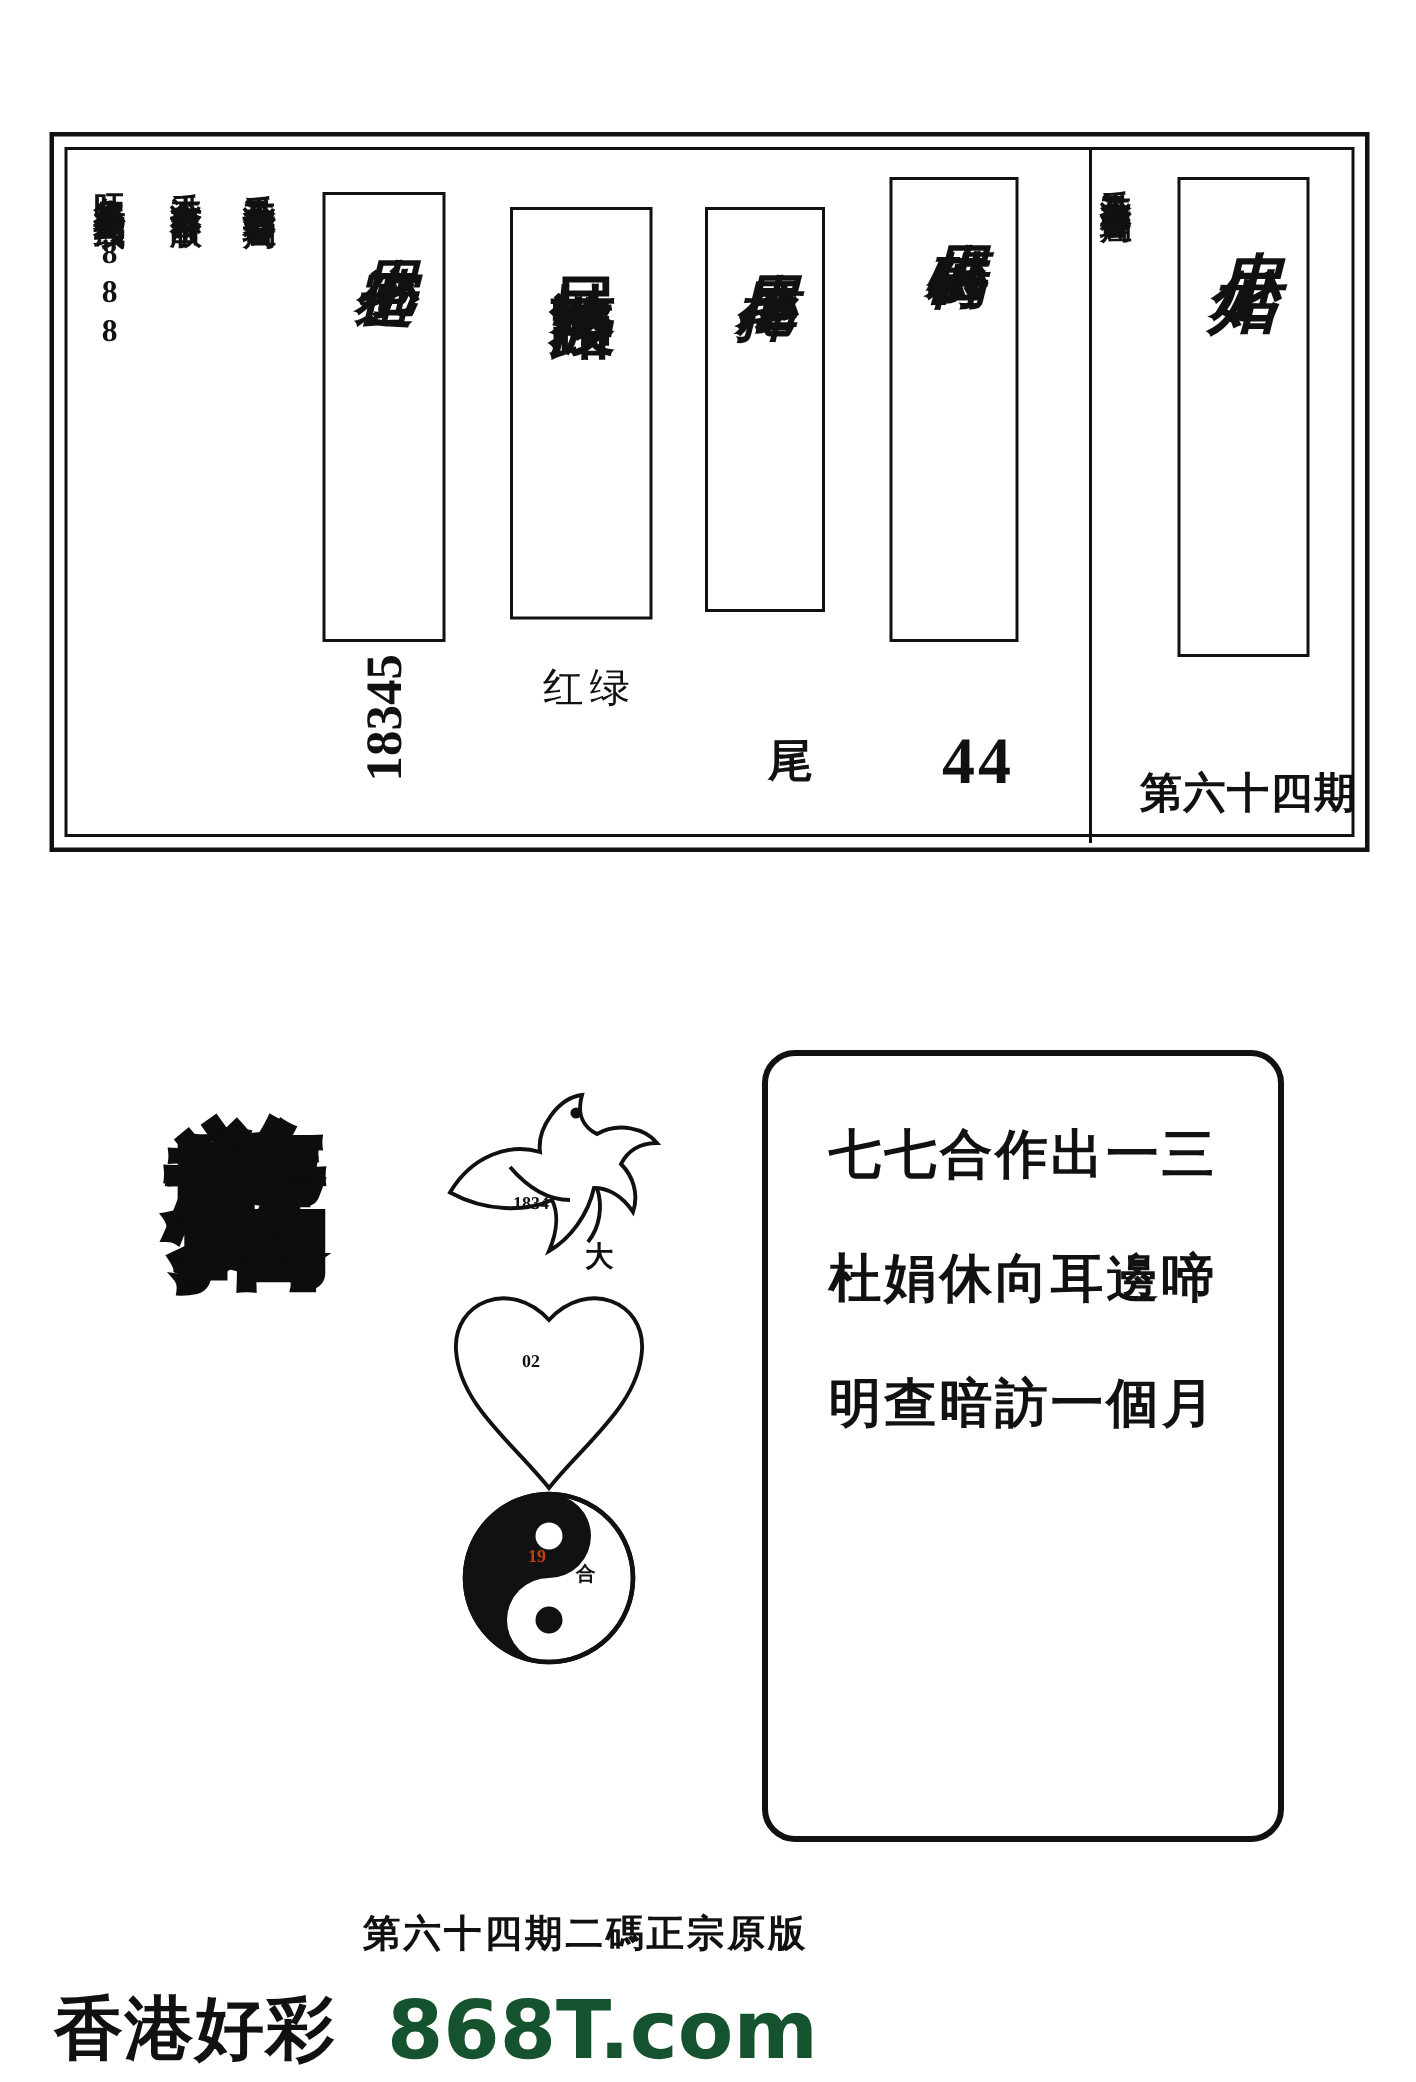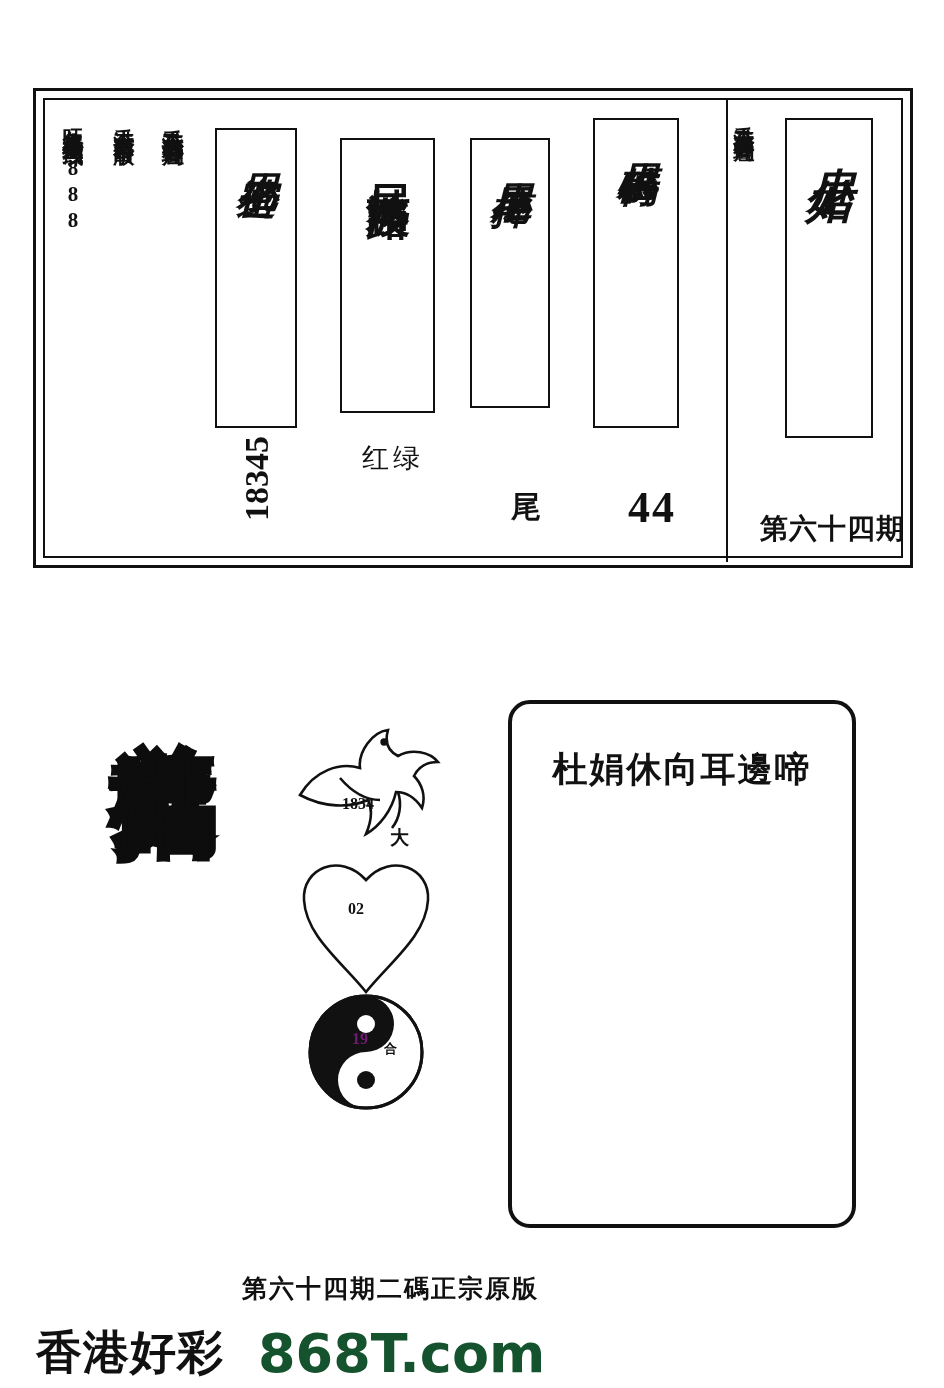--- a/index.html
+++ b/index.html
@@ -185,28 +185,28 @@
   
   .icon-col {
     position: absolute;
     left: 280px;
     top: 700px;
     width: 190px;
     height: 420px;
   }
   .icon-num {
     position: absolute;
-    font-size: 16px;
+    font-size: 12px;
     font-weight: bold;
     font-family: "Liberation Serif", serif;
   }
   .dove-num { left: 62px; top: 95px; }
   .dove-sub { left: 110px; top: 125px; font-size: 19px; }
   .heart-num { left: 68px; top: 200px; }
-  .yy-num { left: 72px; top: 330px; color:#701a75; }
+  .yy-num { left: 72px; top: 330px; color:#c2410c; }
   .yy-sub { left: 104px; top: 340px; font-size: 13px; color:#111; }
 
   
   .poem-box {
     position: absolute;
     left: 508px;
     top: 700px;
     width: 348px;
     height: 528px;
     border: 4px solid #111;
@@ -333,21 +333,23 @@
     </g>
   </svg>
   <div class="icon-num dove-num">1834</div>
   <div class="icon-num dove-sub">大</div>
   <div class="icon-num heart-num">02</div>
   <div class="icon-num yy-num">19</div>
   <div class="icon-num yy-sub">合</div>
 </div>
 
 <div class="poem-box">
+  <div class="poem-line">七七合作出一三</div>
   <div class="poem-line">杜娟休向耳邊啼</div>
+  <div class="poem-line">明查暗訪一個月</div>
 </div>
 
 <div class="issue-bottom">第六十四期二碼正宗原版</div>
 
 <div class="footer">
   <span class="footer-cn">香港好彩</span>
   <span class="footer-en">868T.com</span>
 </div>
 
 </body></html>

